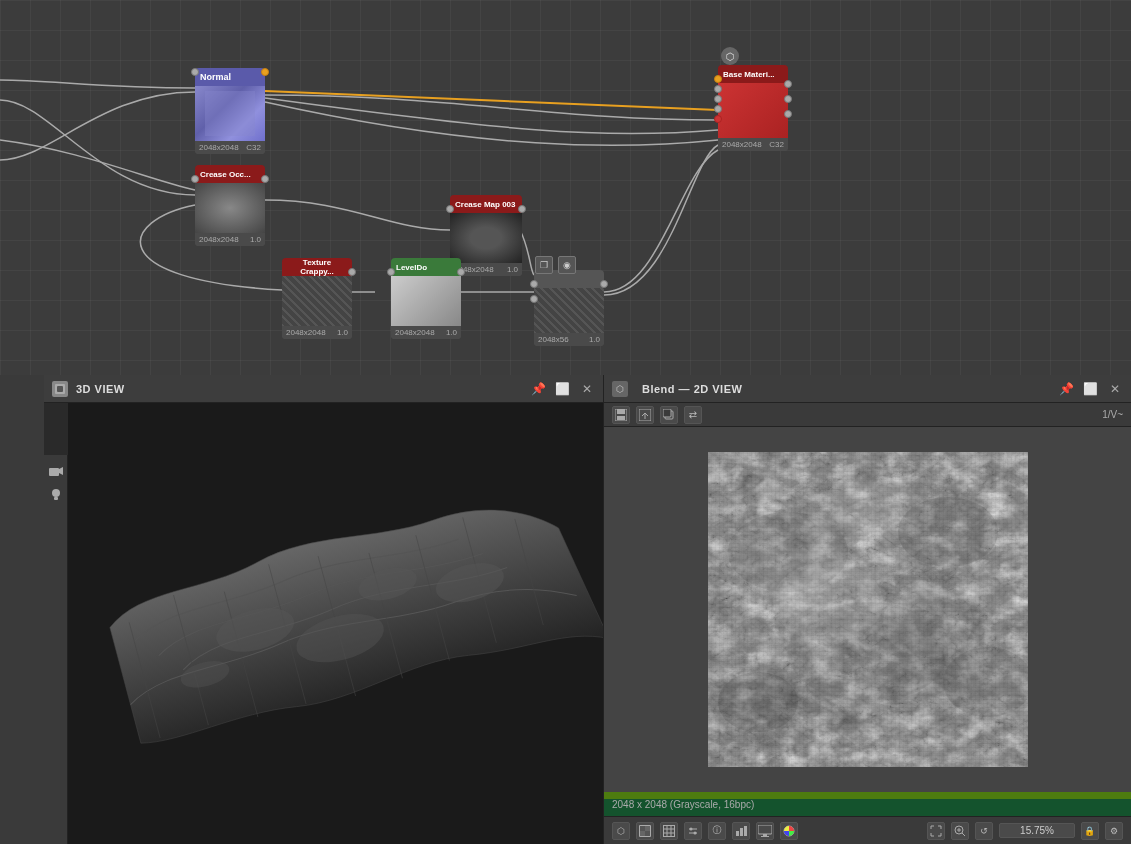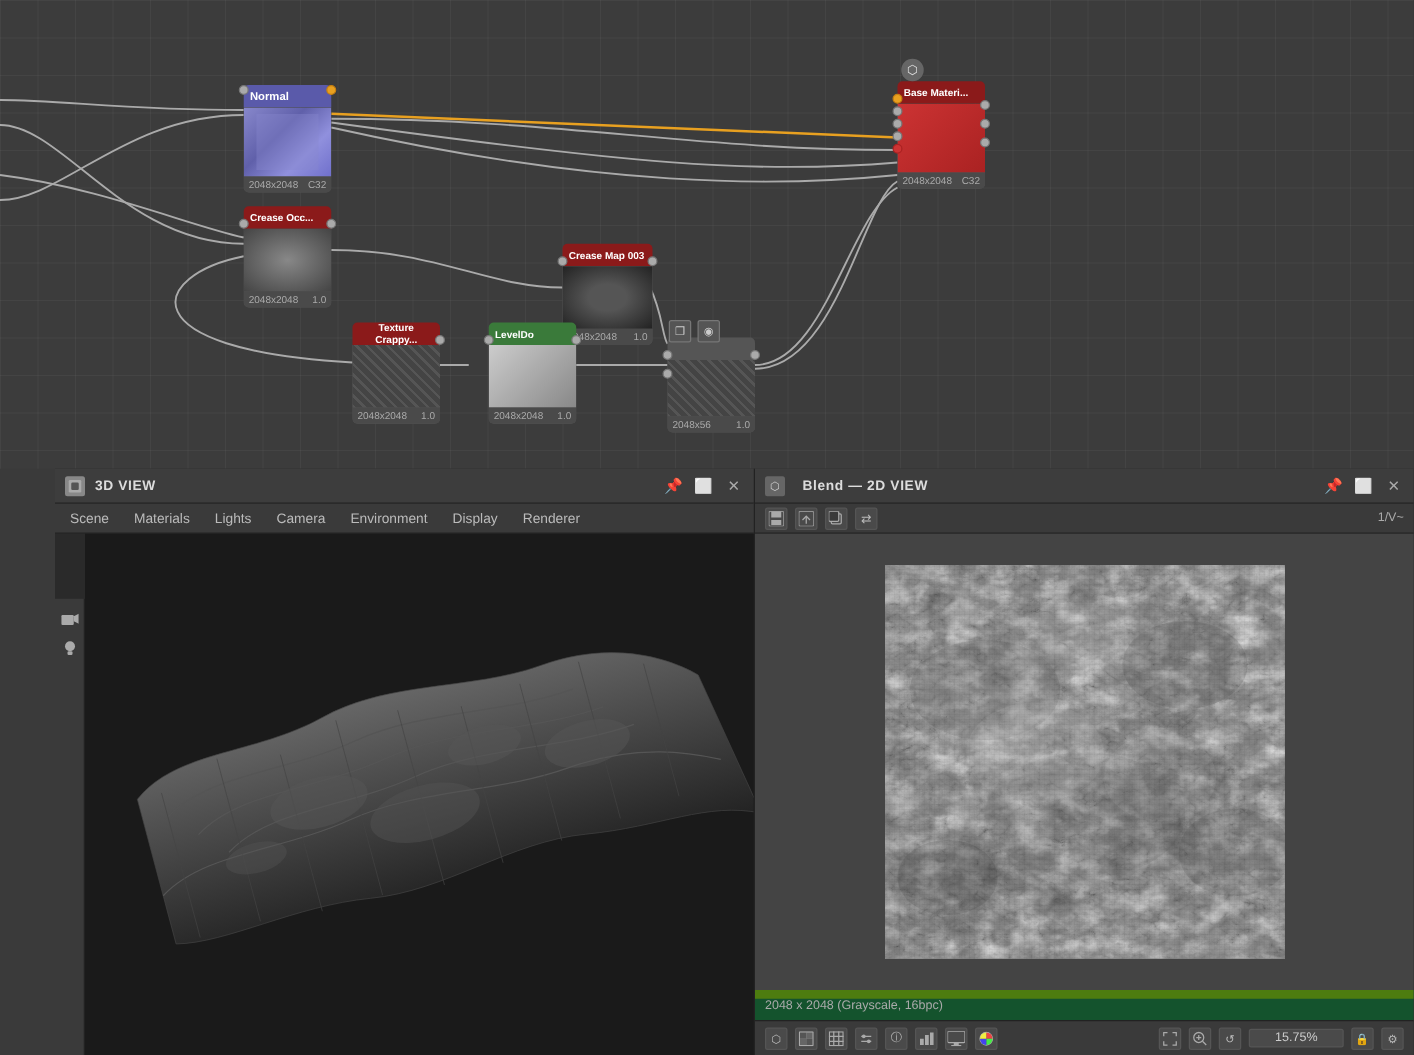--- a/index.html
+++ b/index.html
@@ -600,29 +600,20 @@
         <svg width="12" height="12" viewBox="0 0 12 12">
           <rect x="1" y="1" width="10" height="10" fill="#aaa" rx="1"></rect>
           <rect x="3" y="3" width="6" height="6" fill="#555" rx="1"></rect>
         </svg>
       </div>
       <span class="panel-title">3D VIEW</span>
       <div class="panel-header-spacer"></div>
       <button class="panel-header-btn">📌</button>
       <button class="panel-header-btn">⬜</button>
       <button class="panel-header-btn">✕</button>
-    </div>
-    <div id="panel-3d-nav">
-      <span class="nav-item">Scene</span>
-      <span class="nav-item">Materials</span>
-      <span class="nav-item">Lights</span>
-      <span class="nav-item">Camera</span>
-      <span class="nav-item">Environment</span>
-      <span class="nav-item">Display</span>
-      <span class="nav-item">Renderer</span>
     </div>
     <div style="display:flex; flex:1; position:relative;">
 
       <div id="panel-3d-sidebar">
         <div class="sidebar-icon">
           <svg width="14" height="12" viewBox="0 0 14 12" fill="#aaa">
             <rect x="0" y="3" width="10" height="8" rx="1"></rect>
             <polygon points="10,4 14,2 14,10 10,8"></polygon>
           </svg>
         </div>

